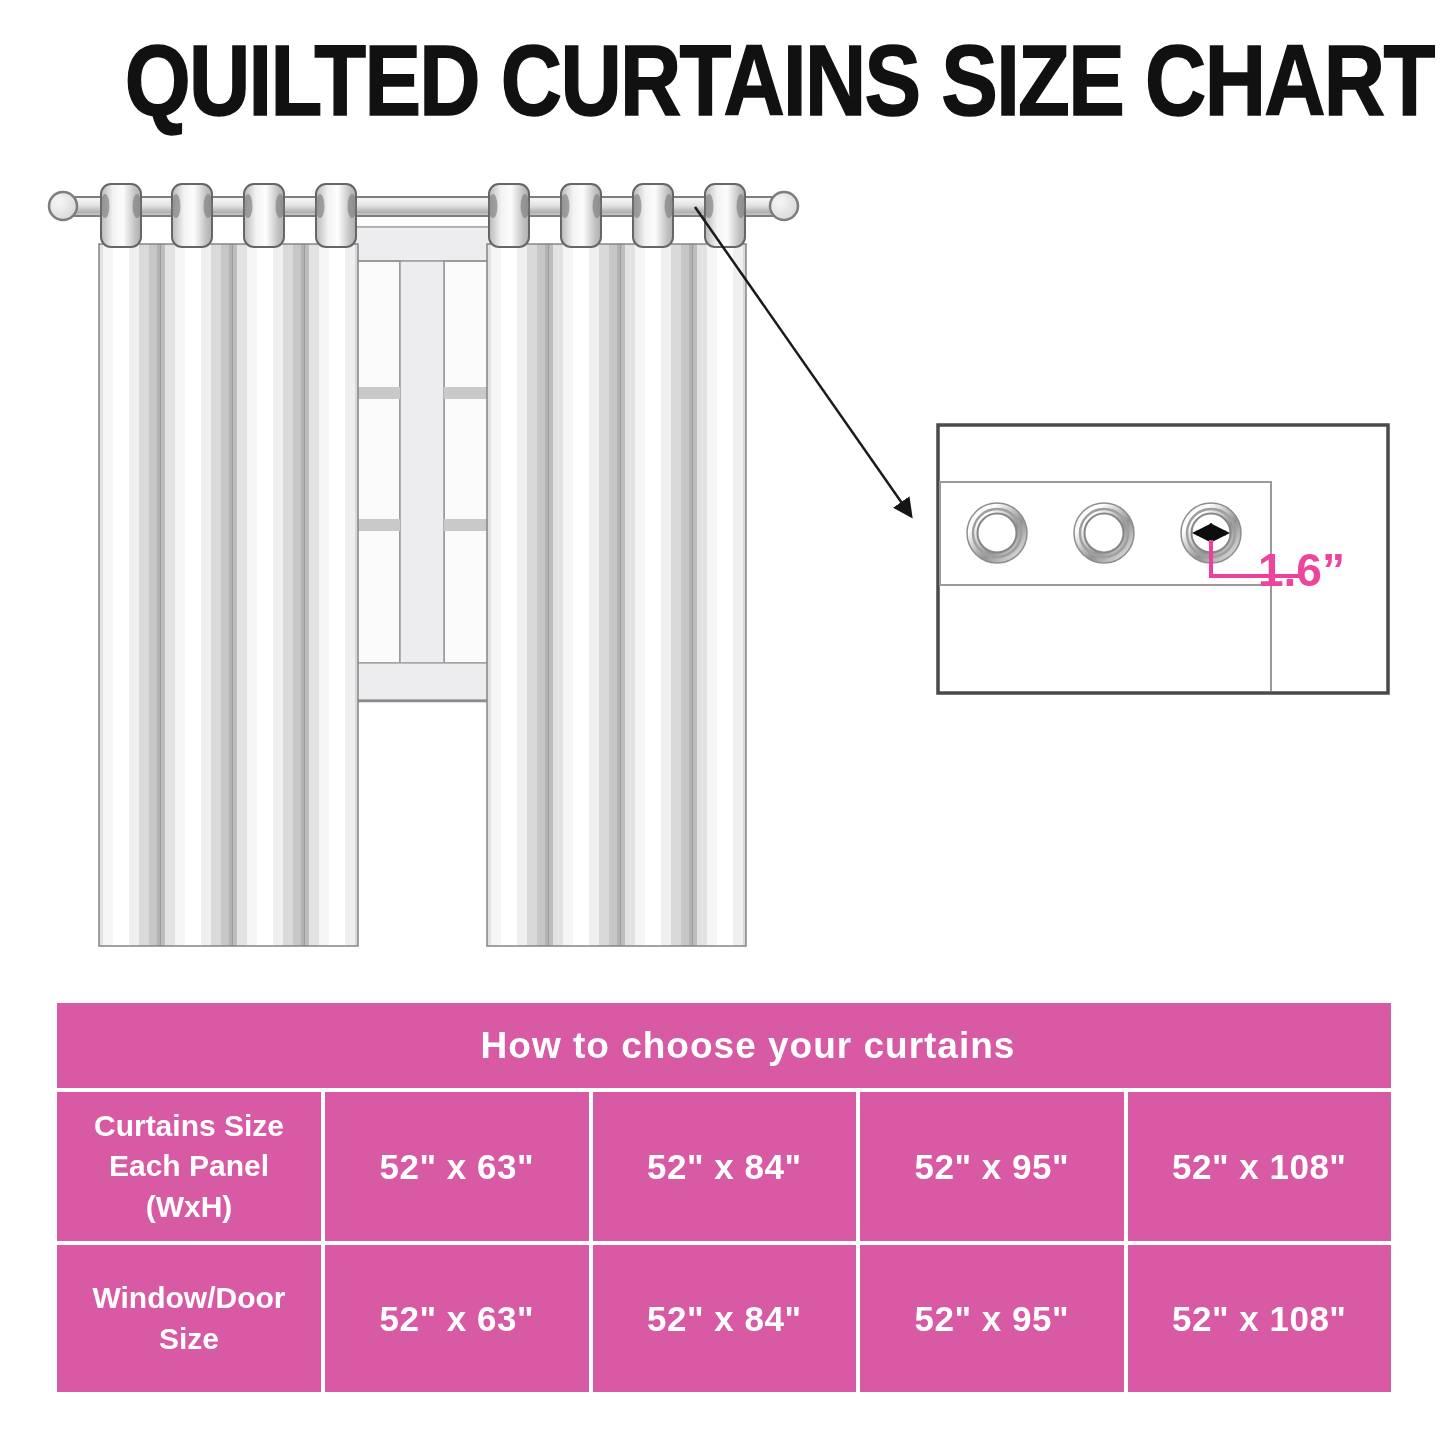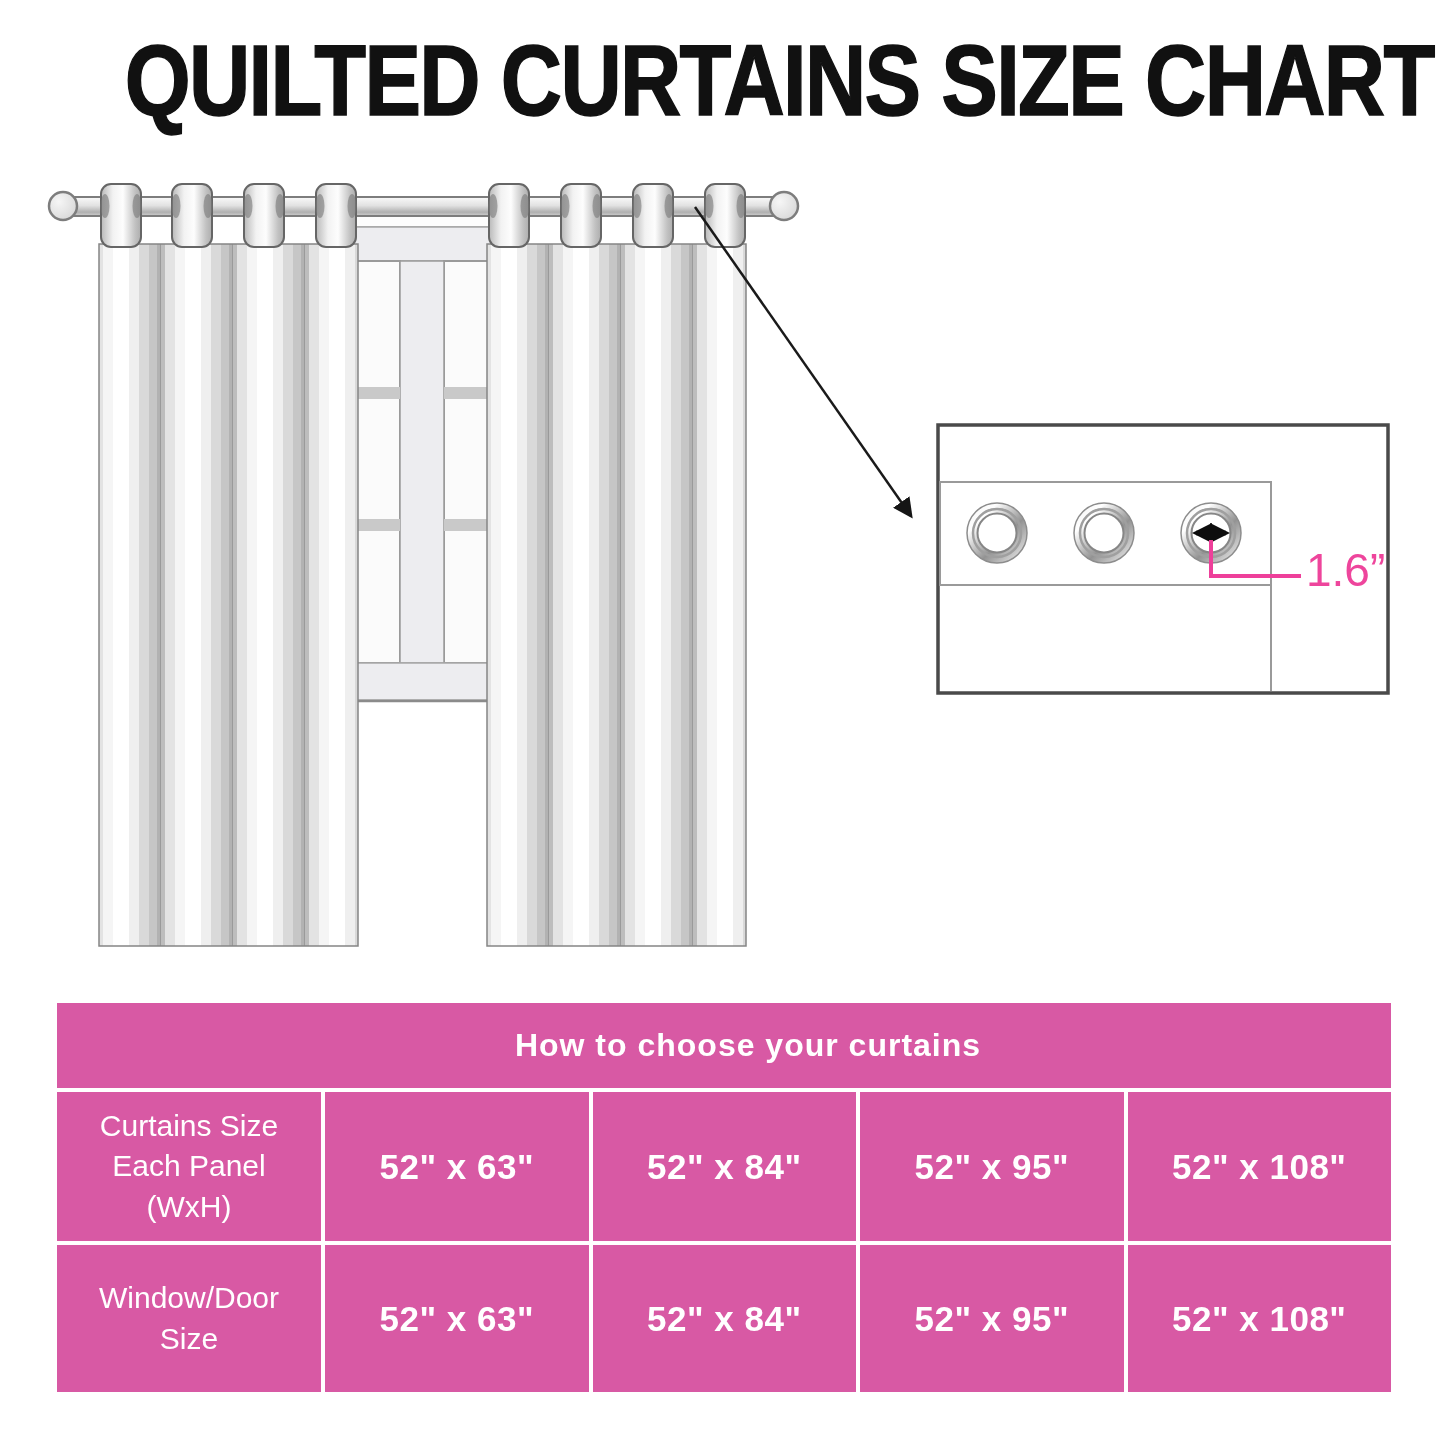--- a/index.html
+++ b/index.html
@@ -23,36 +23,36 @@
   }
   
   svg.scene{position:absolute;inset:0;width:1445px;height:1445px;}
   
   .grommet-heading{
     position:absolute;left:925px;top:365px;width:470px;text-align:center;
     font-size:33px;font-weight:bold;letter-spacing:.5px;color:var(--accent-pink);
     white-space:nowrap;
   }
   .diameter-label{
-    position:absolute;left:1306px;top:543px;
-    font-size:46px;font-weight:normal;color:var(--accent-pink);white-space:nowrap;
+    position:absolute;left:1258px;top:543px;
+    font-size:46px;font-weight:bold;color:var(--accent-pink);white-space:nowrap;
   }
   
   .size-table{
     position:absolute;left:57px;top:1003px;width:1334px;
     display:grid;grid-template-columns:264px repeat(4,1fr);
     grid-template-rows:85px 149px 147px;gap:4px;background:#ffffff;
     color:#ffffff;
   }
   .size-table .cell{
     background:var(--table-pink);display:flex;align-items:center;justify-content:center;
     text-align:center;
   }
-  .tbl-header{grid-column:1 / -1;font-size:32px;font-weight:600;letter-spacing:1px;padding-left:48px;}
-  .row-label{font-size:30px;font-weight:400;line-height:1.35;white-space:pre-line;}
+  .tbl-header{grid-column:1 / -1;font-size:37px;font-weight:600;letter-spacing:1px;padding-left:48px;}
+  .row-label{font-size:30px;font-weight:700;line-height:1.35;white-space:pre-line;}
   .row-value{font-size:35px;font-weight:600;letter-spacing:.5px;}
 </style>
 </head>
 <body>
 
 <div class="page">
 
   <div class="title-wrap">
     <span class="title">QUILTED CURTAINS SIZE CHART</span>
   </div>

